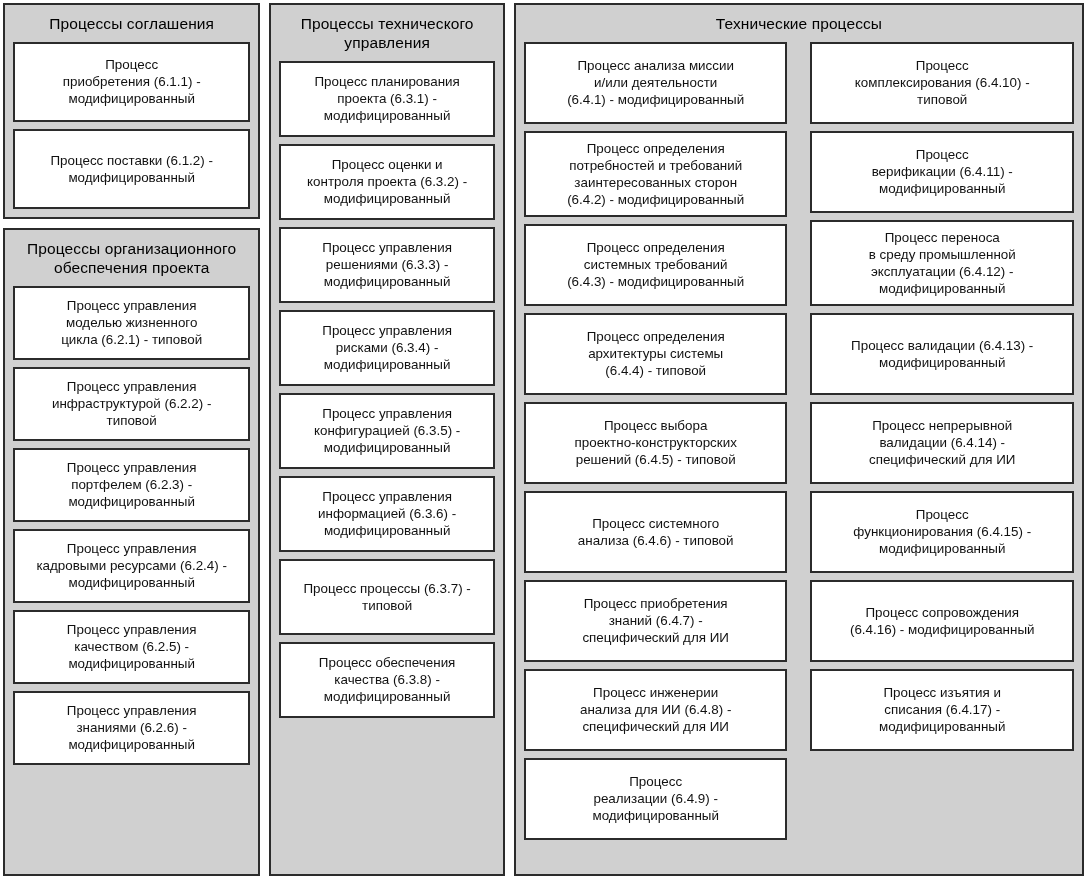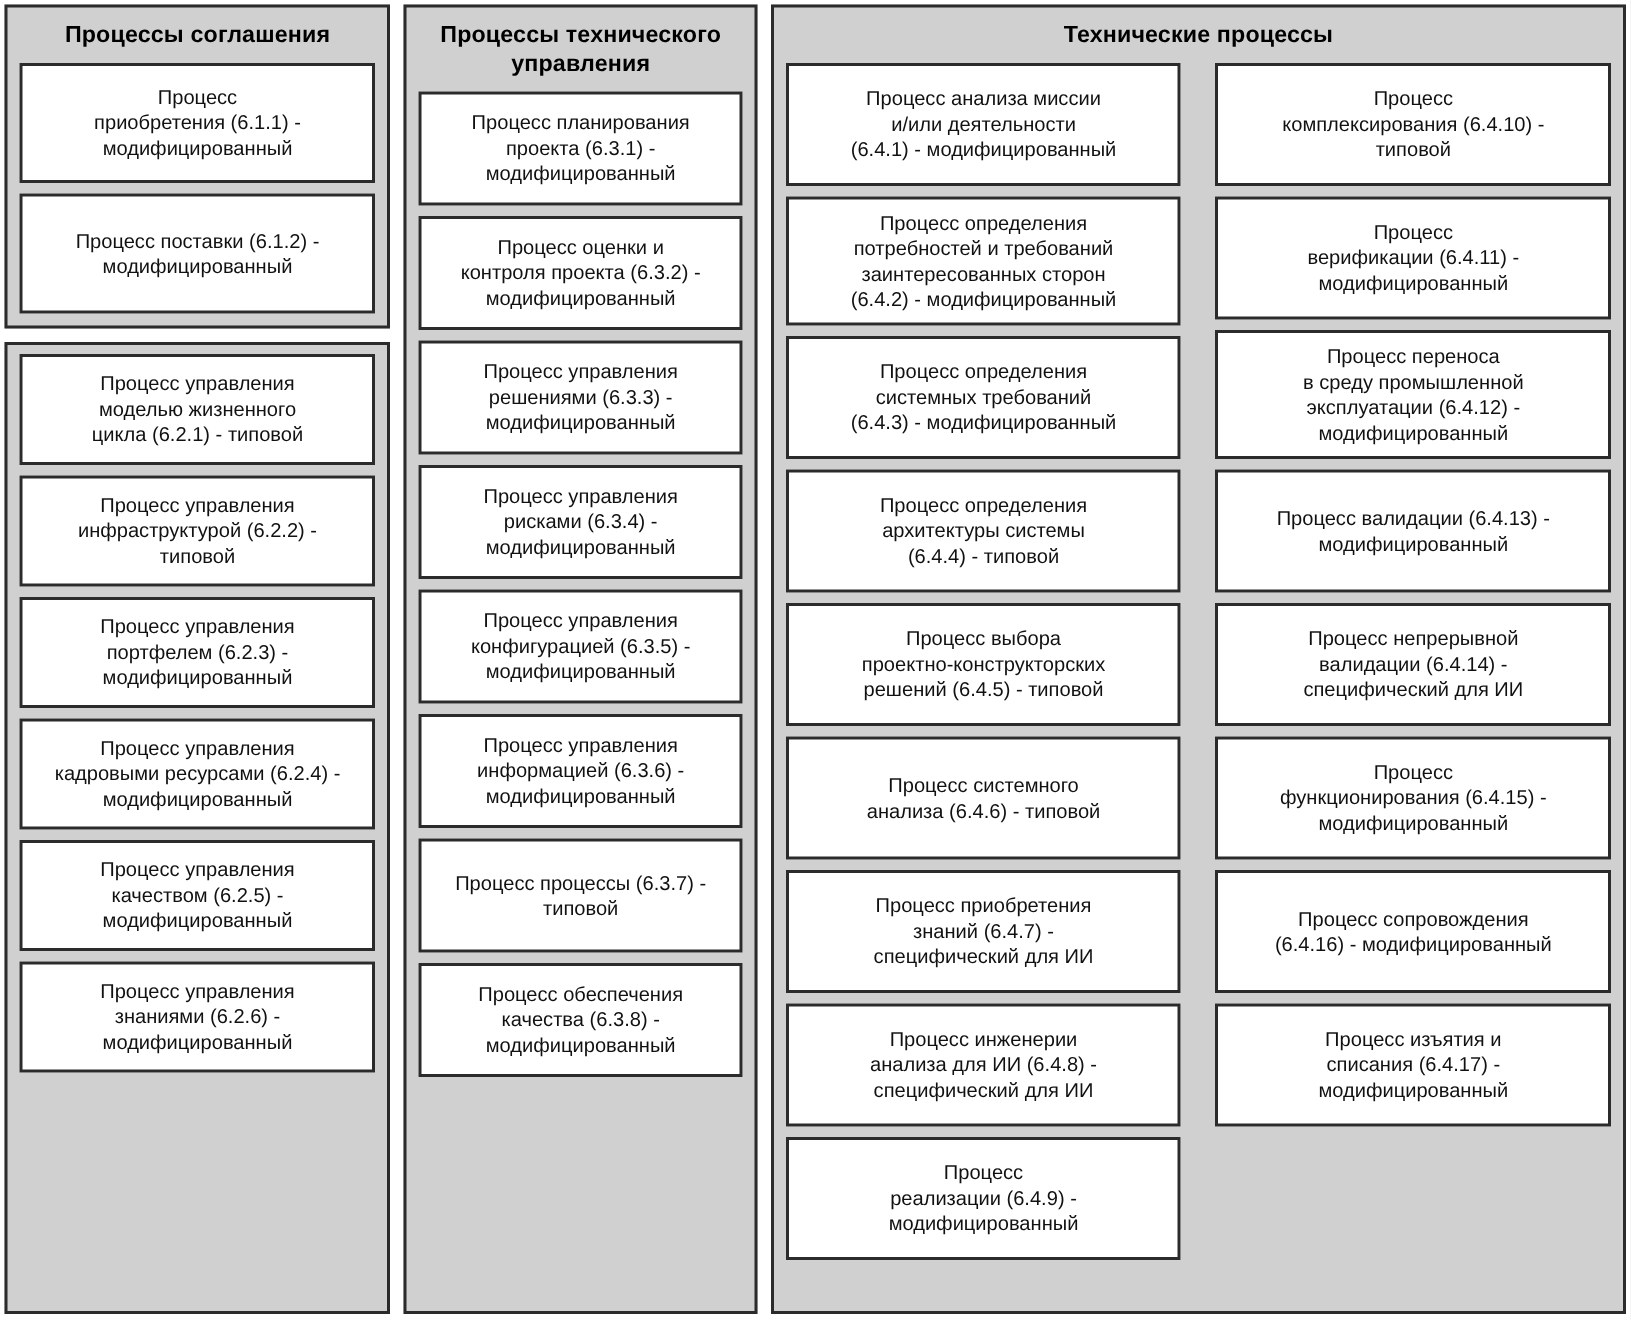--- a/index.html
+++ b/index.html
@@ -43,21 +43,21 @@
     border: 2px solid #2b2b2b;
     box-sizing: border-box;
     padding: 6px 8px 8px 8px;
     display: flex;
     flex-direction: column;
   }
   .panel.flexfill { flex: 1 1 auto; }
 
   .panel-title {
     text-align: center;
-    font-weight: bold;
+    font-weight: normal;
     font-size: 15.5px;
     line-height: 1.22;
     color: #000000;
     padding: 4px 2px 8px 2px;
     letter-spacing: 0.1px;
   }
 
   .panel-body {
     display: flex;
     flex-direction: column;
@@ -112,20 +112,23 @@
       <div class="panel-body">
         <div class="pbox agreement-box">Процесс
 приобретения (6.1.1) -
 модифицированный</div>
         <div class="pbox agreement-box">Процесс поставки (6.1.2) -
 модифицированный</div>
       </div>
     </div>
 
     <div class="panel flexfill">
+      <div class="panel-title">Процессы
+организационного
+обеспечения проекта</div>
       <div class="panel-body grow">
         <div class="pbox org-box">Процесс управления
 моделью жизненного
 цикла (6.2.1) - типовой</div>
         <div class="pbox org-box">Процесс управления
 инфраструктурой (6.2.2) -
 типовой</div>
         <div class="pbox org-box">Процесс управления
 портфелем (6.2.3) -
 модифицированный</div>

